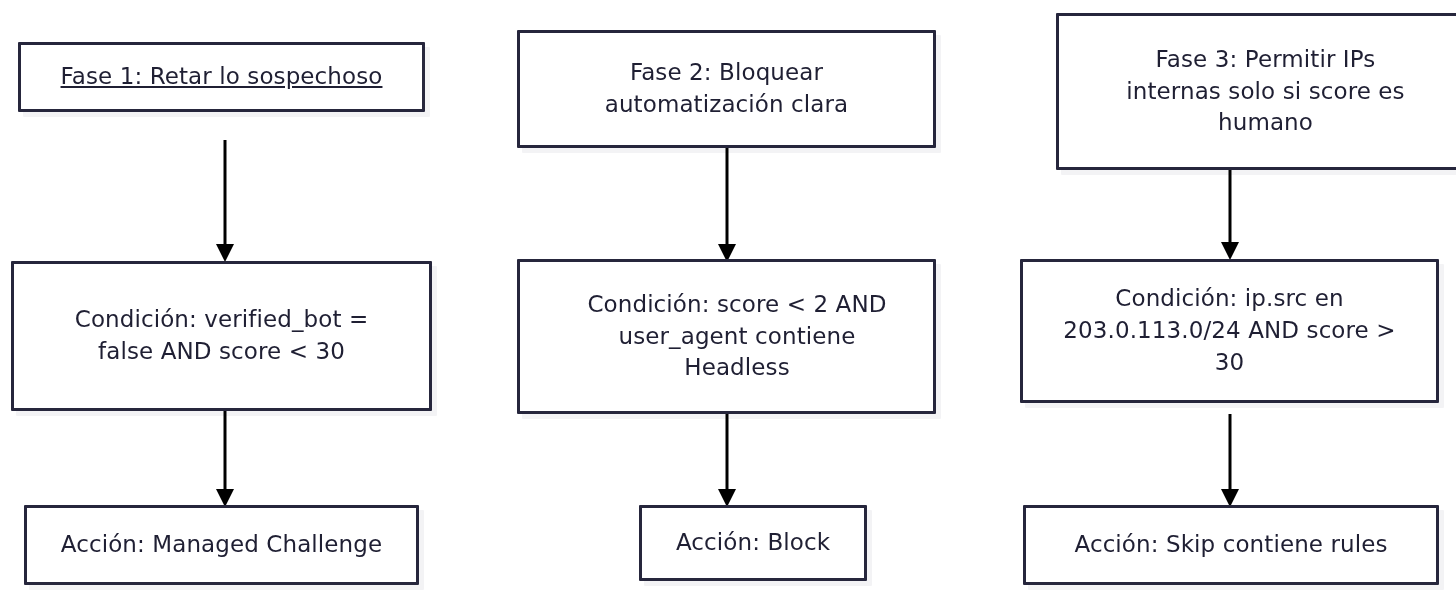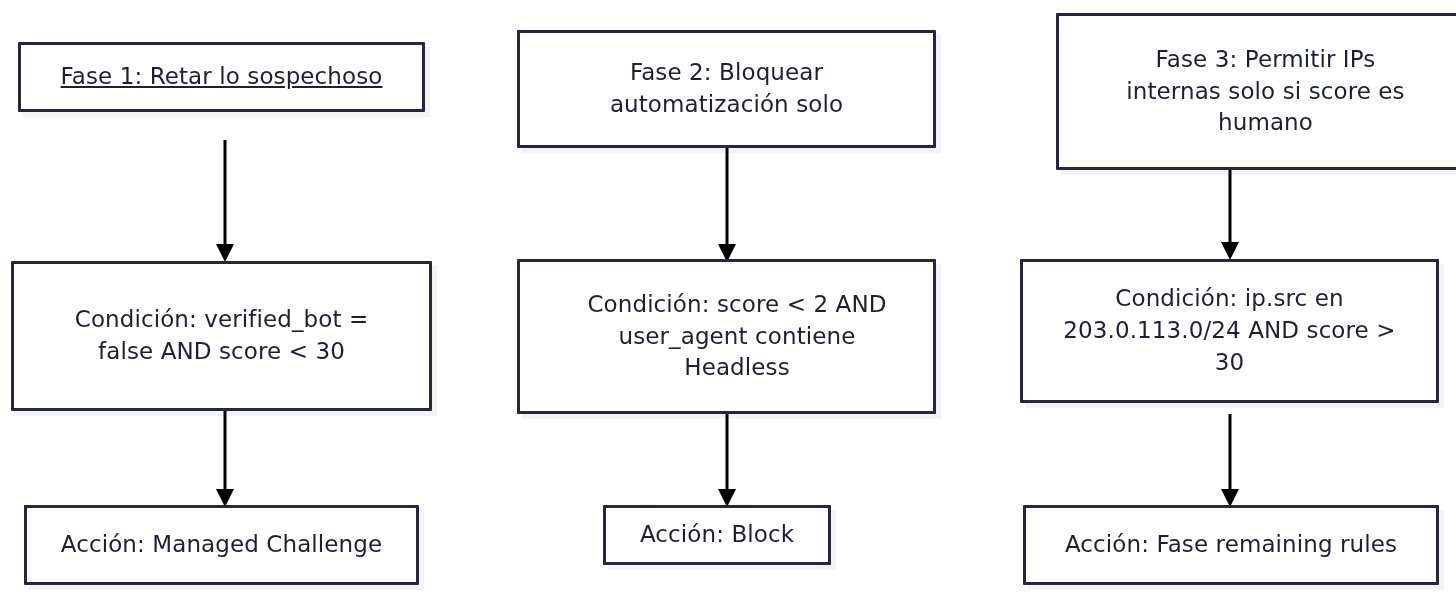--- a/index.html
+++ b/index.html
@@ -70,21 +70,21 @@
       <polygon points="19,96 10,78 28,78" fill="#000000"></polygon>
     </svg>
   </div>
 
   <div class="node" style="left:24px; top:505px; width:395px; height:80px;">
     <span class="label">Acción: Managed Challenge</span>
   </div>
 
   <div class="node" style="left:517px; top:30px; width:419px; height:118px;">
     <span class="label">Fase 2: Bloquear
-automatización solo</span>
+automatización clara</span>
   </div>
 
   <div class="edge" style="left:708px; top:148px; width:38px; height:114px;">
     <svg width="38" height="114" viewBox="0 0 38 114">
       <line x1="19" y1="0" x2="19" y2="98" stroke="#000000" stroke-width="3"></line>
       <polygon points="19,114 10,96 28,96" fill="#000000"></polygon>
     </svg>
   </div>
 
   <div class="node" style="left:517px; top:259px; width:419px; height:155px;padding-left:31px;">
@@ -93,21 +93,21 @@
 Headless</span>
   </div>
 
   <div class="edge" style="left:708px; top:414px; width:38px; height:93px;">
     <svg width="38" height="93" viewBox="0 0 38 93">
       <line x1="19" y1="0" x2="19" y2="77" stroke="#000000" stroke-width="3"></line>
       <polygon points="19,93 10,75 28,75" fill="#000000"></polygon>
     </svg>
   </div>
 
-  <div class="node" style="left:603px; top:505px; width:228px; height:60px;">
+  <div class="node" style="left:639px; top:505px; width:228px; height:76px;">
     <span class="label">Acción: Block</span>
   </div>
 
   <div class="node" style="left:1056px; top:13px; width:419px; height:157px;">
     <span class="label">Fase 3: Permitir IPs
 internas solo si score es
 humano</span>
   </div>
 
   <div class="edge" style="left:1211px; top:170px; width:38px; height:90px;">
@@ -124,16 +124,16 @@
   </div>
 
   <div class="edge" style="left:1211px; top:414px; width:38px; height:93px;">
     <svg width="38" height="93" viewBox="0 0 38 93">
       <line x1="19" y1="0" x2="19" y2="77" stroke="#000000" stroke-width="3"></line>
       <polygon points="19,93 10,75 28,75" fill="#000000"></polygon>
     </svg>
   </div>
 
   <div class="node" style="left:1023px; top:505px; width:416px; height:80px;">
-    <span class="label">Acción: Fase remaining rules</span>
+    <span class="label">Acción: Skip contiene rules</span>
   </div>
 
 </div>
 
 </body></html>

